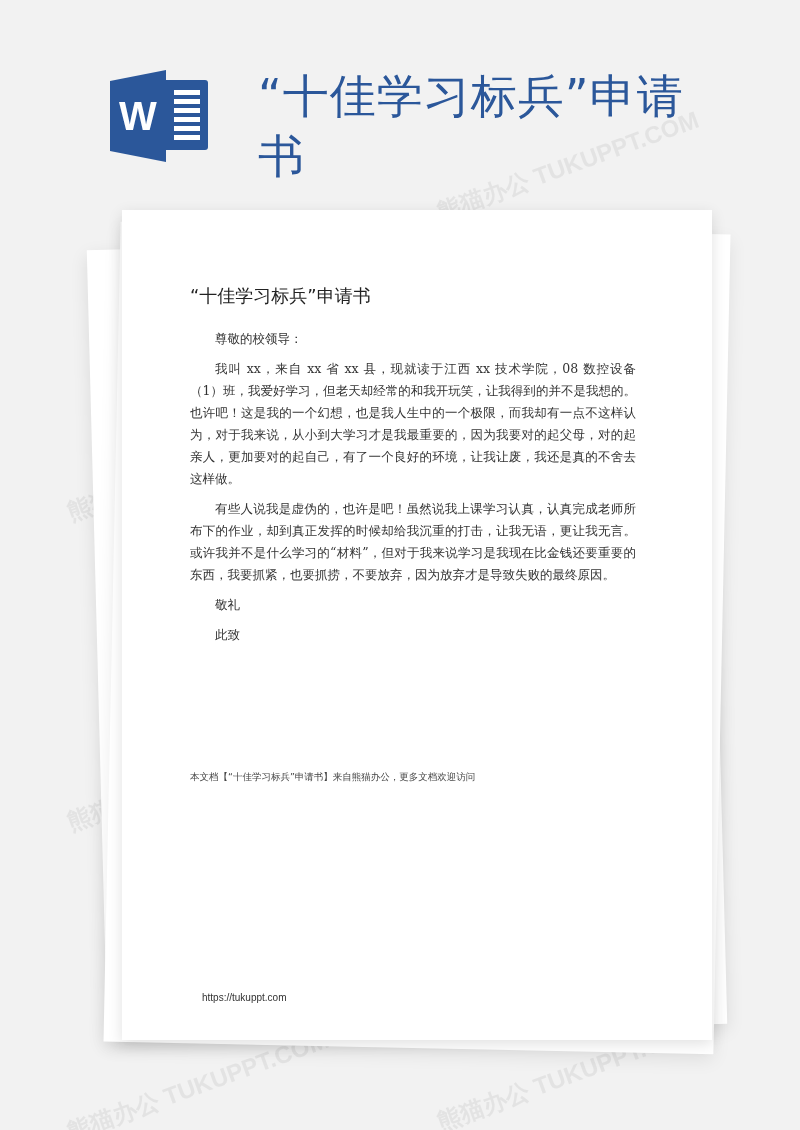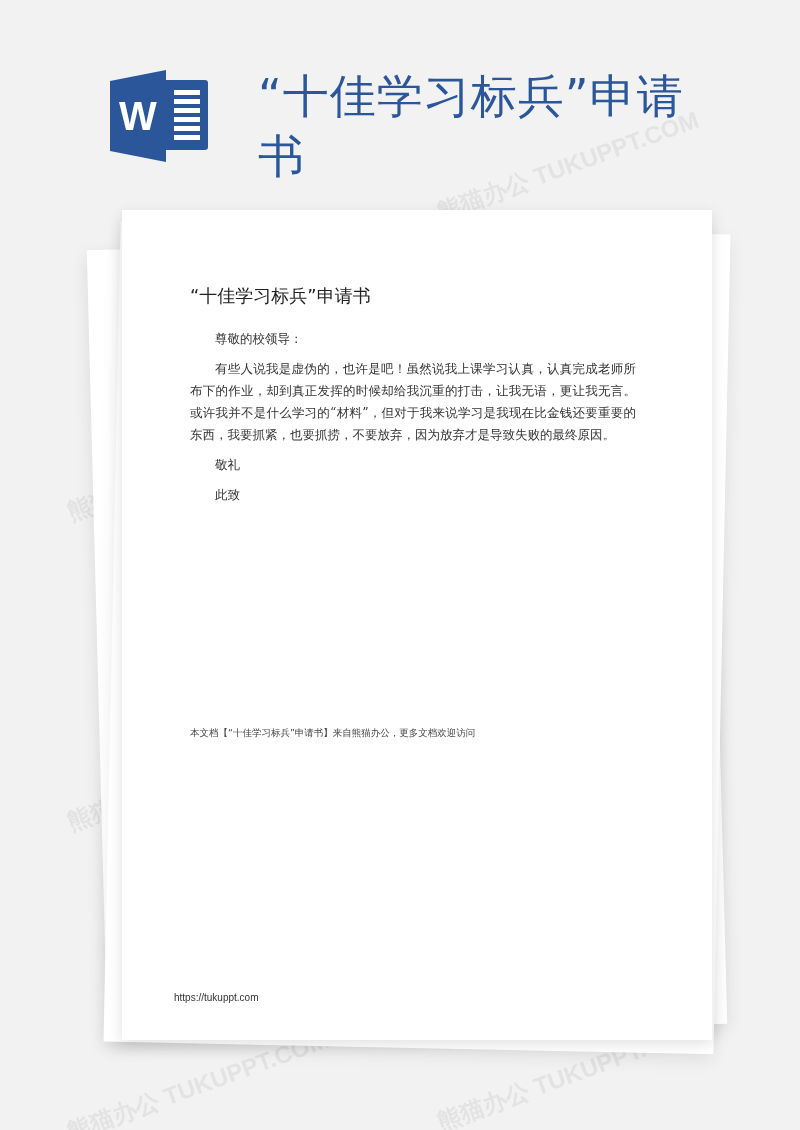--- a/index.html
+++ b/index.html
@@ -24,23 +24,23 @@
   .sheet.back2 { left:97px; top:242px; width:620px; height:790px; transform:rotate(-1.5deg);
     box-shadow:0 6px 18px rgba(0,0,0,0.10); }
   .sheet.back1 { left:112px; top:228px; width:610px; height:820px; transform:rotate(1.2deg);
     box-shadow:0 6px 18px rgba(0,0,0,0.08); }
   .sheet.front { left:122px; top:210px; width:590px; height:830px; box-shadow:0 4px 14px rgba(0,0,0,0.12); }
 
   .doc-title { position:absolute; left:68px; top:74px; font-size:18px; color:#222; }
   .body { position:absolute; left:68px; top:118px; width:450px; font-family:"DejaVu Serif", serif;
     font-size:12.5px; color:#333; line-height:22px; }
   .body p { margin:0 4px 8px 0; text-indent:2em; text-align:justify; }
-  .source { position:absolute; left:68px; top:516px; width:460px; font-size:9.5px; color:#444; line-height:13px; }
+  .source { position:absolute; left:68px; top:560px; width:460px; font-size:9.5px; color:#444; line-height:13px; }
   .source a { color:#1a3fb0; text-decoration:underline; display:block; }
-  .footer-url { position:absolute; left:52px; top:782px; font-family:"Liberation Sans", sans-serif; font-size:10px; color:#333; }
+  .footer-url { position:absolute; left:80px; top:782px; font-family:"Liberation Sans", sans-serif; font-size:10px; color:#333; }
 
   .wm { position:absolute; color:rgba(200,200,200,0.35); font-family:"Liberation Sans", sans-serif;
     font-weight:bold; font-size:24px; transform:rotate(-20deg); white-space:nowrap; pointer-events:none; }
 </style>
 </head>
 <body>
 
 <div class="header">
   <div class="word-icon">
     <div class="doc"></div>
@@ -66,20 +66,21 @@
 <div class="wm" style="left:60px;top:1070px;">熊猫办公 TUKUPPT.COM</div>
 <div class="wm" style="left:430px;top:1060px;">熊猫办公 TUKUPPT.COM</div>
 
 <div class="sheet back2"></div>
 <div class="sheet back1"></div>
 
 <div class="sheet front">
   <div class="doc-title">“十佳学习标兵”申请书</div>
   <div class="body">
     <p>尊敬的校领导：</p>
+    <p>我叫 xx，来自 xx 省 xx 县，现就读于江西 xx 技术学院，08 数控设备（1）班，我爱好学习，但老天却经常的和我开玩笑，让我得到的并不是我想的。也许吧！这是我的一个幻想，也是我人生中的一个极限，而我却有一点不这样认为，对于我来说，从小到大学习才是我最重要的，因为我要对的起父母，对的起亲人，更加要对的起自己，有了一个良好的环境，让我让废，我还是真的不舍去这样做。</p>
     <p>有些人说我是虚伪的，也许是吧！虽然说我上课学习认真，认真完成老师所布下的作业，却到真正发挥的时候却给我沉重的打击，让我无语，更让我无言。或许我并不是什么学习的“材料”，但对于我来说学习是我现在比金钱还要重要的东西，我要抓紧，也要抓捞，不要放弃，因为放弃才是导致失败的最终原因。</p>
     <p>敬礼</p>
     <p>此致</p>
   </div>
   <div class="source">
     <span>本文档【“十佳学习标兵”申请书】来自熊猫办公，更多文档欢迎访问</span>
   </div>
   <div class="footer-url">https://tukuppt.com</div>
 </div>
 

